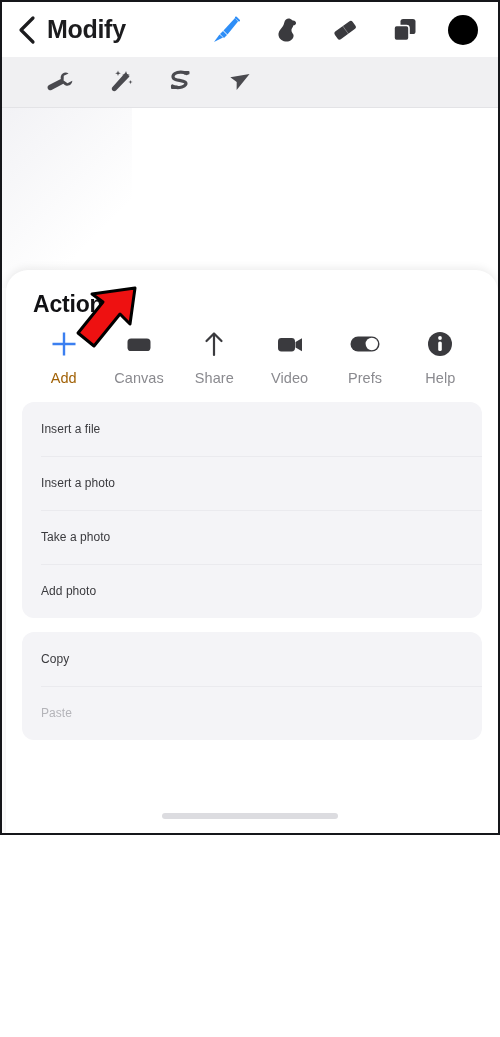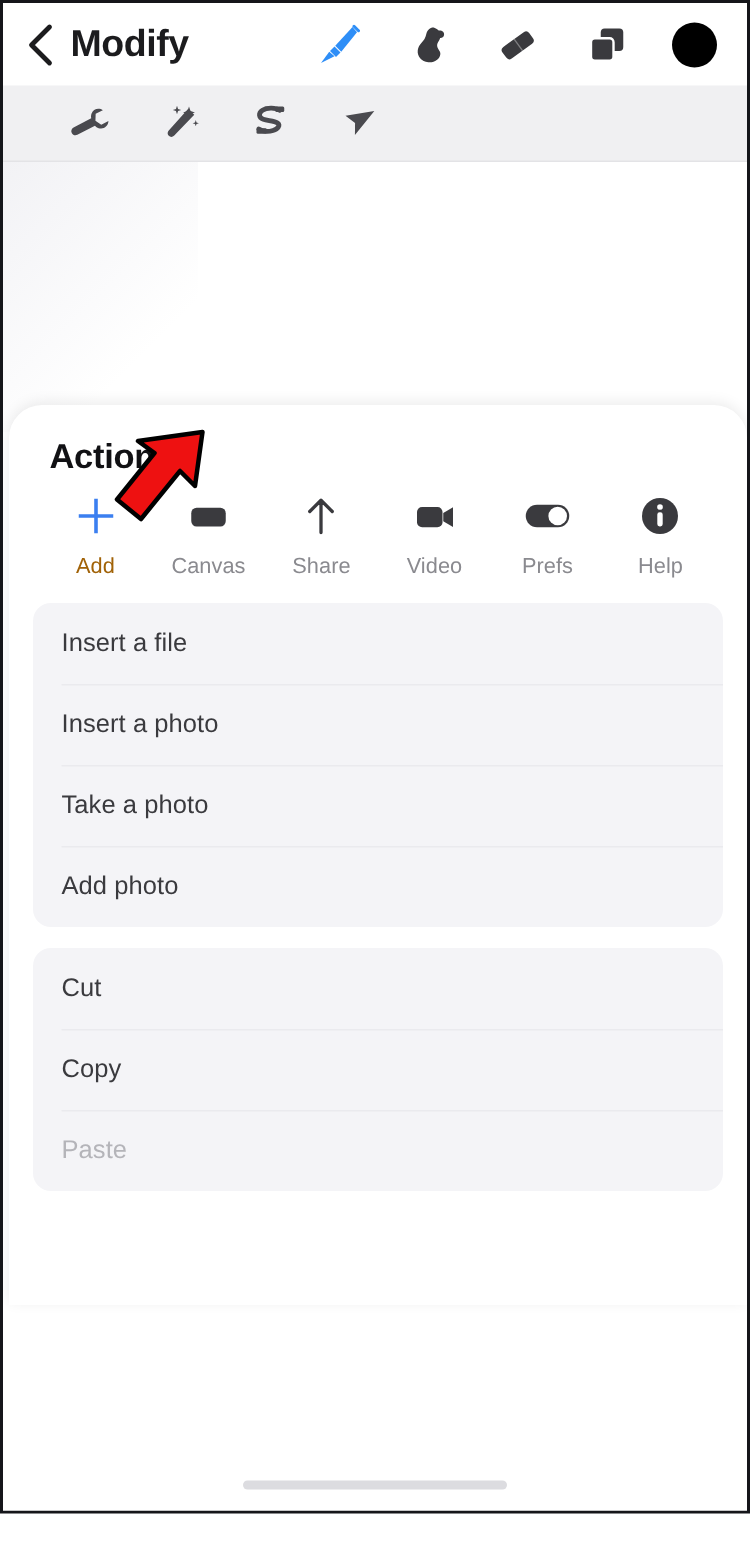--- a/index.html
+++ b/index.html
@@ -8,21 +8,21 @@
     width: 500px;
     height: 1037px;
     background: #ffffff;
     font-family: "Liberation Sans", sans-serif;
     -webkit-font-smoothing: antialiased;
   }
 
   #screen {
     position: relative;
     width: 500px;
-    height: 1009px;
+    height: 835px;
     overflow: hidden;
     background: #ffffff;
     border: 2px solid #15161a;
     text-align: right;
   }
 
   
   .navbar {
     position: absolute;
     top: 0; left: 0;
@@ -194,21 +194,21 @@
     position: relative;
   }
   .list-row + .list-row::before {
     content: "";
     position: absolute;
     top: 0; left: 19px; right: 0;
     height: 1px;
     background: #eaeaee;
   }
   .row-label {
-    font-size: 17px;
+    font-size: 12px;
     color: #3a3a3e;
     letter-spacing: 0.05px;
   }
   .list-row.disabled .row-label { color: #b4b4b9; }
 
   
   .annotation-arrow {
     position: absolute;
     top: 282px;
     left: 70px;
@@ -410,23 +410,20 @@
       <div class="list-row">
         <span class="row-label">Take a photo</span>
       </div>
       <div class="list-row">
         <span class="row-label">Add photo</span>
       </div>
     </div>
 
     <div class="list-group" id="group-clipboard">
       <div class="list-row">
-        <span class="row-label">Cut</span>
-      </div>
-      <div class="list-row">
         <span class="row-label">Copy</span>
       </div>
       <div class="list-row disabled">
         <span class="row-label">Paste</span>
       </div>
     </div>
   </div>
 
   <div class="annotation-arrow">
     <svg width="68" height="72" viewBox="0 0 68 72">

